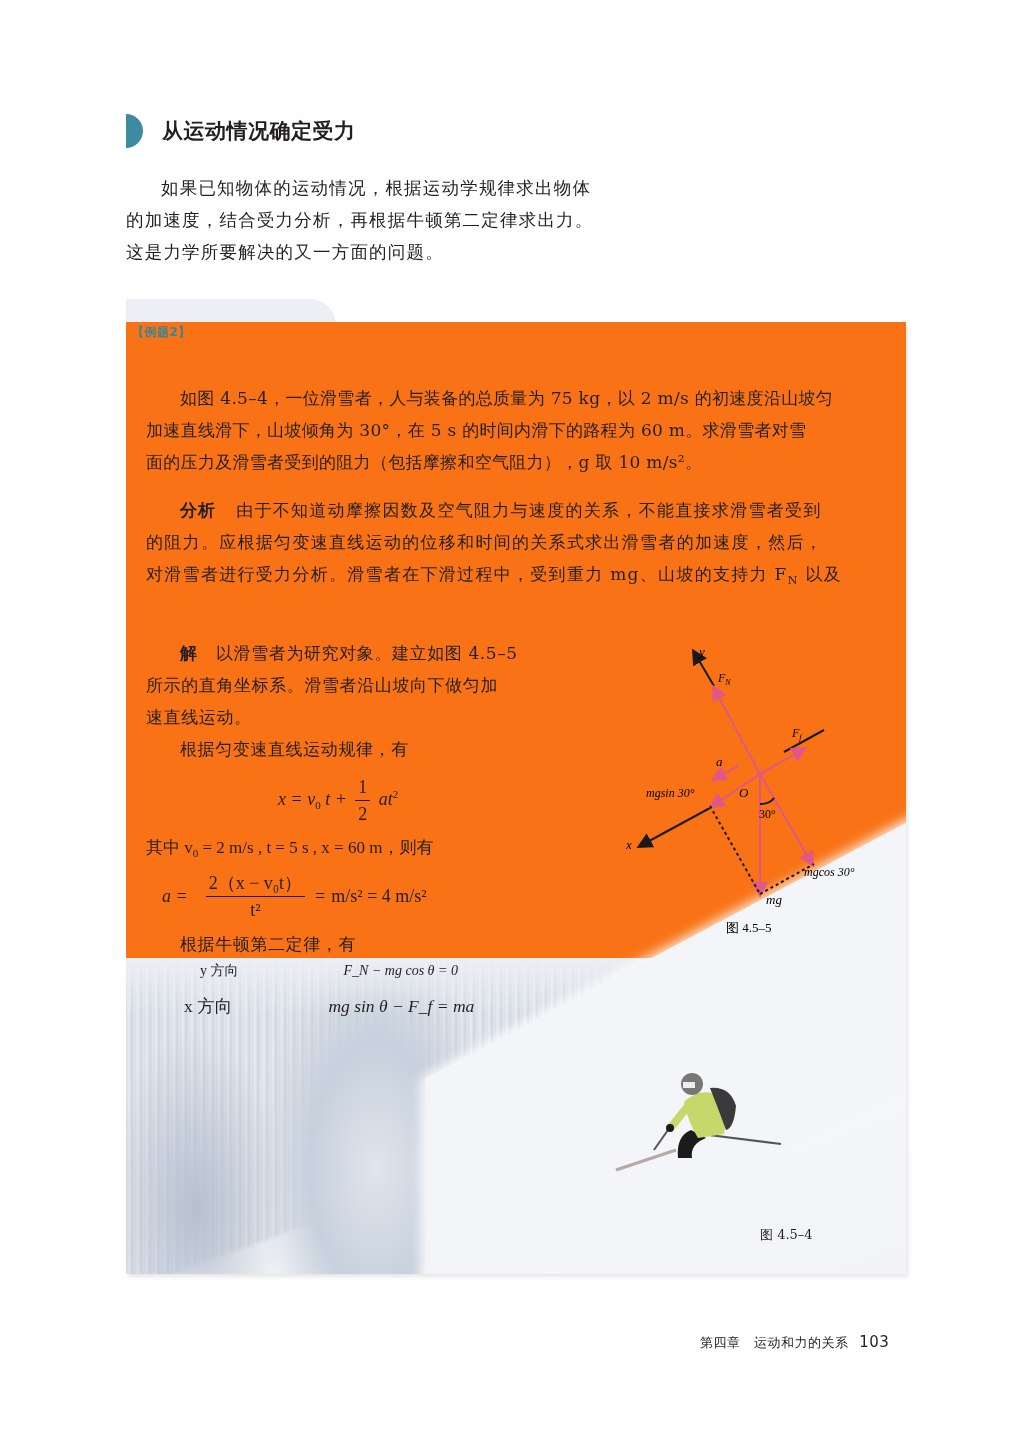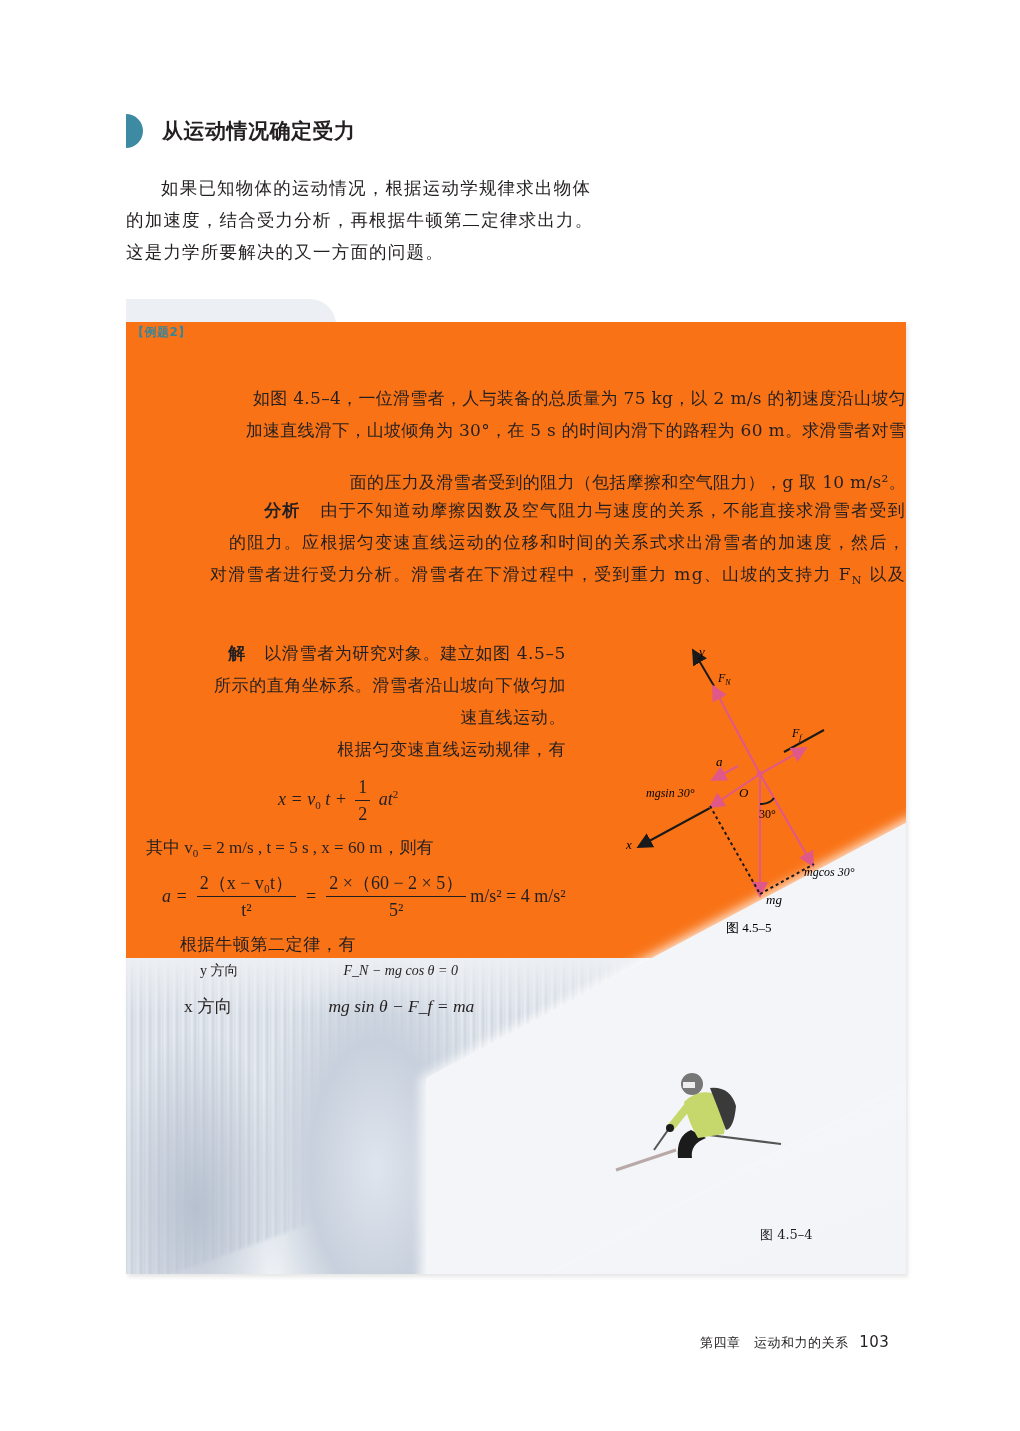--- a/index.html
+++ b/index.html
@@ -52,21 +52,21 @@
     box-shadow:-6px -4px 10px rgba(255,255,255,0.8);
   }
   .skier { position:absolute; left:480px; top:100px; }
   .fig4 {
     position:absolute; left:634px; top:268px; font-size:13px; color:#231f20;
   }
 
   .body-text {
     position:absolute; font-size:17px; line-height:32px; color:#231f20; z-index:2;
   }
-  .body-text p { margin:0;text-align:right; }
+  .body-text p { margin:0; }
   .kai { font-family:"DejaVu Serif","Liberation Serif",serif; font-style:normal; letter-spacing:1.5px; }
   .bold-sans { font-family:"DejaVu Sans","Liberation Sans",sans-serif; font-weight:bold; letter-spacing:1px; }
   i.var { font-style:italic; font-family:"Liberation Serif","DejaVu Serif",serif; }
   sub, sup { font-size:11px; }
 
   .eq-line { position:absolute; font-family:"Liberation Serif","DejaVu Serif",serif; font-size:18px; color:#231f20; z-index:2; }
   .frac { display:inline-flex; flex-direction:column; align-items:center; vertical-align:middle; margin:0 4px; }
   .frac .num { border-bottom:1.3px solid #231f20; padding:0 3px 2px; line-height:22px; }
   .frac .den { line-height:22px; padding-top:2px; }
 
@@ -115,21 +115,21 @@
       <rect x="77" y="24" width="12" height="6" fill="#eee"></rect>
     </svg>
     <div class="fig4">图 4.5–4</div>
   </div>
 </div>
 <div class="ex-label">【例题2】</div>
 
 <div class="body-text" style="left:146px; top:382px; width:760px;">
   <p class="indent" style="letter-spacing:0.3px;">如图 4.5–4，一位滑雪者，人与装备的总质量为 75 kg，以 2 m/s 的初速度沿山坡匀</p>
   <p style="letter-spacing:0.3px;">加速直线滑下，山坡倾角为 30°，在 5 s 的时间内滑下的路程为 60 m。求滑雪者对雪</p>
-  <p style="letter-spacing:0.3px;margin-top:20px;">面的压力及滑雪者受到的阻力（包括摩擦和空气阻力），g 取 10 m/s²。</p>
+  <p style="letter-spacing:0.3px;">面的压力及滑雪者受到的阻力（包括摩擦和空气阻力），g 取 10 m/s²。</p>
 </div>
 
 <div class="body-text kai" style="left:146px; top:494px; width:760px; letter-spacing:1.3px;">
   <p class="indent">
     <span class="bold-sans">分析</span>&nbsp;&nbsp;
     <span>由于不知道动摩擦因数及空气阻力与速度的关系，不能直接求滑雪者受到</span>
   </p>
   <p>的阻力。应根据匀变速直线运动的位移和时间的关系式求出滑雪者的加速度，然后，</p>
   <p><span>对滑雪者进行受力分析。滑雪者在下滑过程中，受到重力 mg、山坡的支持力 F</span><sub>N</sub> <span>以及</span></p>
 </div>
@@ -154,29 +154,25 @@
   <i class="var">at</i><sup>2</sup>
 </div>
 
 <div class="eq-line" style="left:146px; top:836px; font-size:17px;">
   <span>其中 v</span><sub>0</sub>
   <span>= 2 m/s , t = 5 s ,  x = 60 m，则有</span>
 </div>
 
 <div class="eq-line" style="left:162px; top:872px; display:flex; align-items:center;">
   <i class="var">a =</i>
-  <span class="frac" style="margin-left:9px;">
+  <span class="frac" style="margin-left:18px;">
     <span class="num">2（x − v₀t）</span>
     <span class="den">t²</span>
   </span>
   <span style="margin:0 6px;">=</span>
-  <span class="frac">
-    <span class="num">2 ×（60 − 2 × 5）</span>
-    <span class="den">5²</span>
-  </span>
   <span>m/s² = 4 m/s²</span>
 </div>
 
 <div class="body-text" style="left:146px; top:928px; letter-spacing:0.6px;">
   <p class="indent">根据牛顿第二定律，有</p>
 </div>
 <div class="eq-line" style="left:200px; top:962px; font-size:14px;">
   <span style="display:inline-block; width:140px;">y 方向</span>
   <i class="var">F_N − mg cos θ = 0</i>
 </div>

